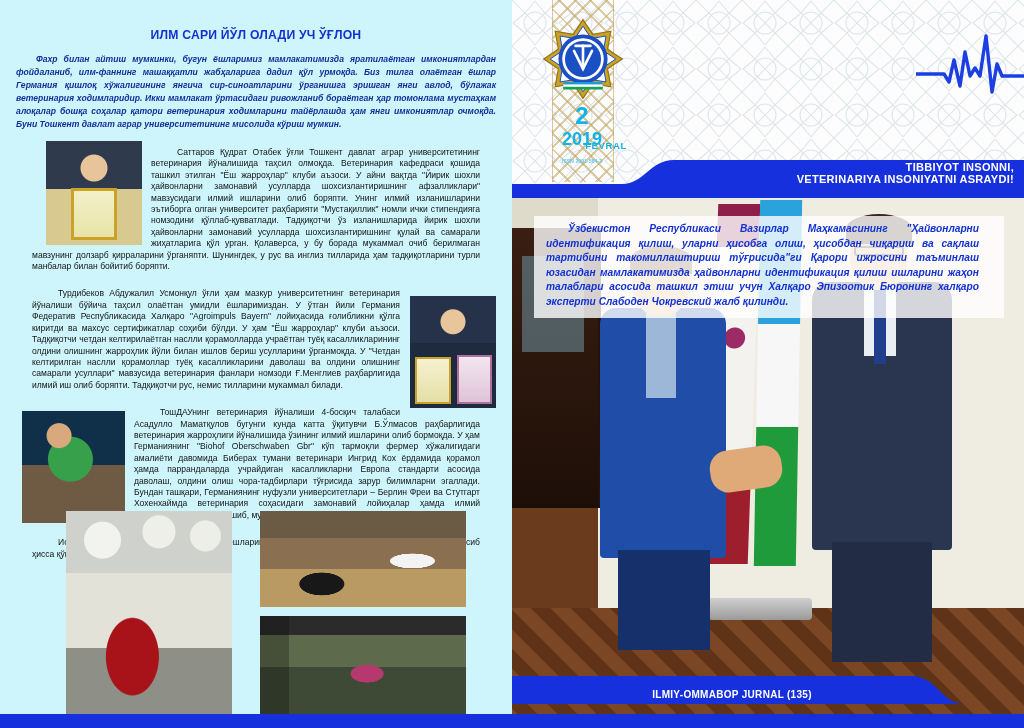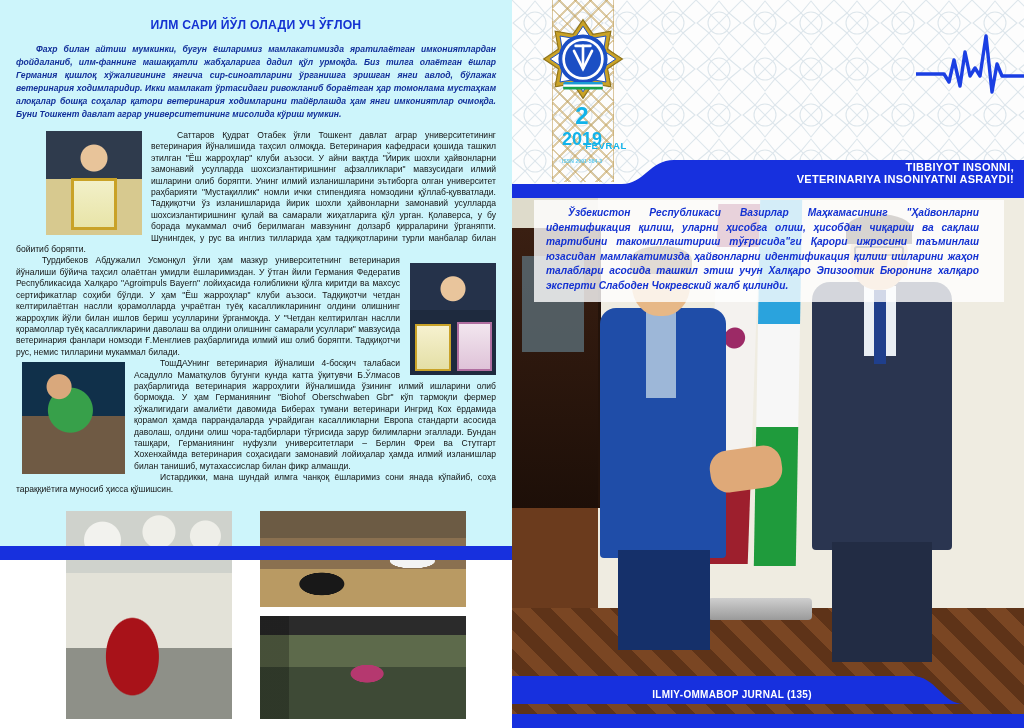--- a/index.html
+++ b/index.html
@@ -7,24 +7,24 @@
   body{
     width:1024px;height:728px;overflow:hidden;
     background:#ffffff;
     font-family:"Liberation Sans", sans-serif;
     -webkit-font-smoothing:antialiased;
   }
   .spread{position:relative;width:1024px;height:728px;}
 
   
   .page-left{
-    position:absolute;left:0;top:0;width:512px;height:560px;
+    position:absolute;left:0;top:0;width:512px;height:728px;
     background:#cdf5fb;
     box-sizing:border-box;
-    padding:12px 16px 0 16px;
+    padding:22px 16px 0 16px;
   }
   .article-title{
     text-align:center;
     color:#1432d2;
     font-weight:bold;
     font-size:12.2px;
     letter-spacing:.2px;
     margin:6px 0 11px 0;
   }
   .lead{
@@ -35,21 +35,21 @@
     line-height:13px;
     text-align:justify;
     text-indent:20px;
     margin:0 0 9px 0;
   }
   .body-txt{
     color:#121212;
     font-size:8.55px;
     line-height:11.4px;
     text-align:justify;
-    margin:0;
+    margin:16px;
   }
   .body-txt + .body-txt{margin-top:0px;}
   .indent{text-indent:26px;}
 
   
   .ph{background-size:cover;background-position:center;}
   .ph-student1{
     float:left;width:96px;height:104px;margin:1px 9px 3px 30px;
     background:
       radial-gradient(circle at 50% 26%, #e8c49a 0 13px, rgba(0,0,0,0) 14px),
@@ -359,21 +359,21 @@
           <div class="shirt"></div>
           <div class="tie"></div>
         <div class="legs"></div>
           <div class="head"></div>
           <div class="hair"></div>
           <div class="glasses"></div>
       </div>
       <div class="handshake"></div>
     </div>
 
-    <div style="position:absolute;left:22px;top:200px;width:470px;background:rgba(255,255,255,.80);padding:6px 25px 8px 12px;box-sizing:border-box;">
+    <div style="position:absolute;left:22px;top:216px;width:470px;background:rgba(255,255,255,.80);padding:6px 25px 8px 12px;box-sizing:border-box;">
       <p style="margin:0;color:#1432d2;font-style:italic;font-weight:bold;font-size:10.2px;line-height:14.6px;text-align:justify;text-indent:22px;">Ўзбекистон Республикаси Вазирлар Маҳкамасининг "Ҳайвонларни идентификация қилиш, уларни ҳисобга олиш, ҳисобдан чиқариш ва сақлаш тартибини такомиллаштириш тўғрисида"ги Қарори ижросини таъминлаш юзасидан мамлакатимизда ҳайвонларни идентификация қилиш ишларини жаҳон талаблари асосида ташкил этиш учун Халқаро Эпизоотик Бюронинг халқаро эксперти Слабоден Чокревский жалб қилинди.</p>
     </div>
 
     <svg class="footer-band" viewBox="0 0 512 28" preserveAspectRatio="none">
       <path d="M0,0 L400,0 C424,0 430,28 452,28 L512,28 L512,28 L0,28 Z" fill="#1730de"></path>
     </svg>
     <div class="footer-txt">ILMIY-OMMABOP JURNAL (135)</div>
     <div class="footer-rule"></div>
   </div>
 

